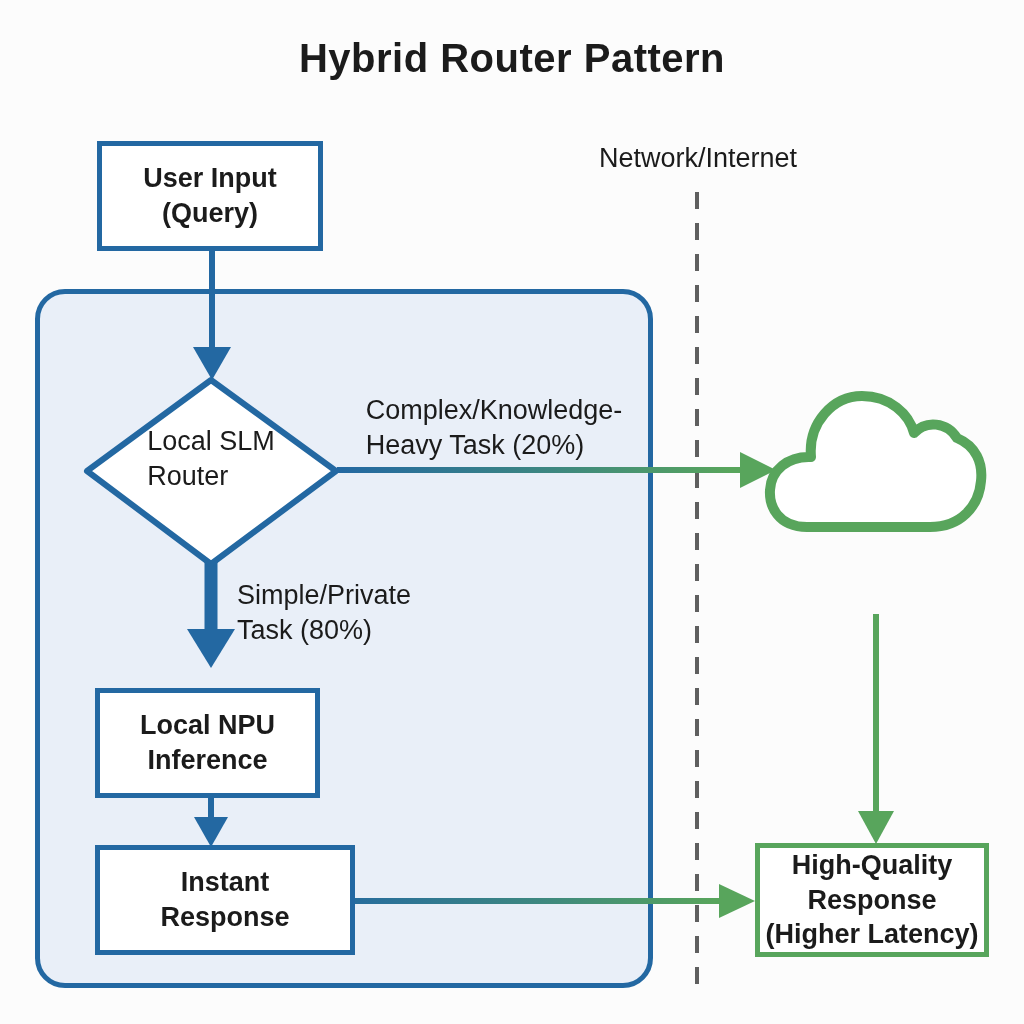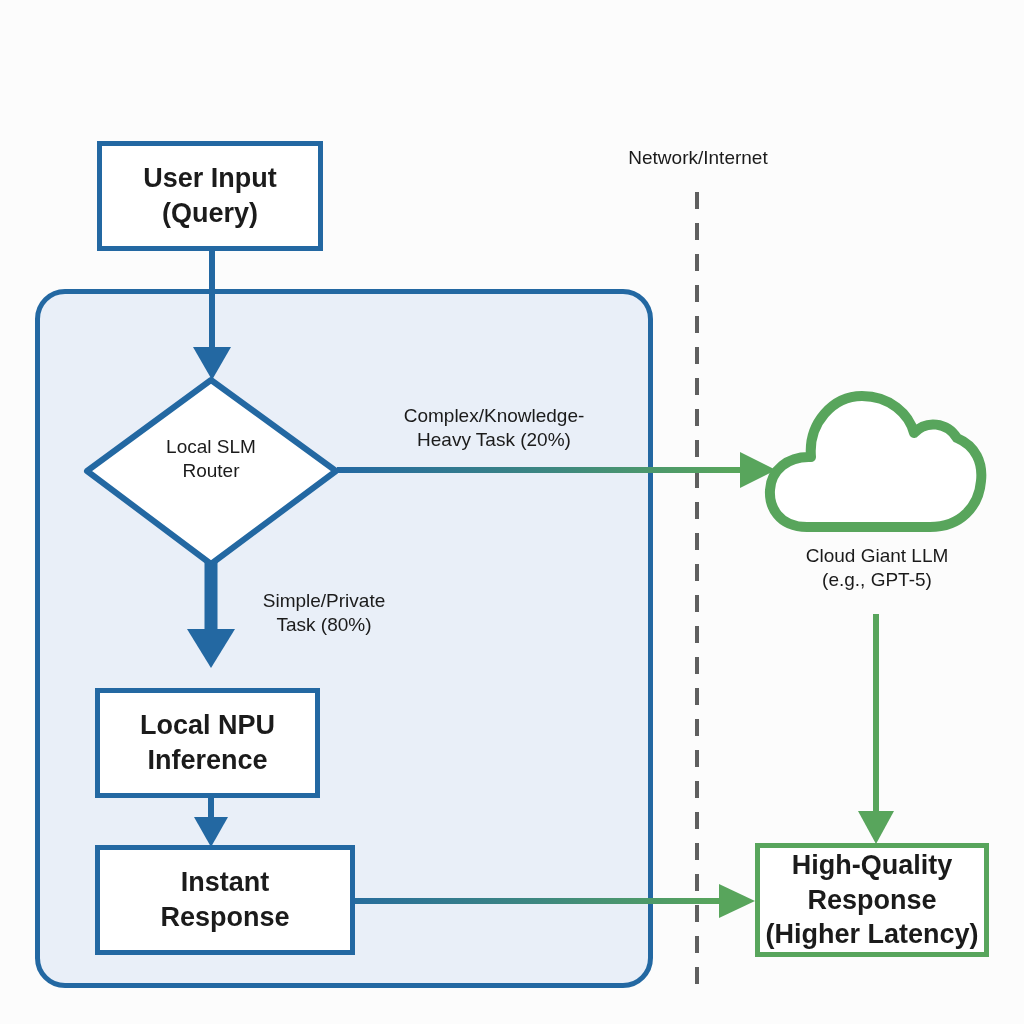--- a/index.html
+++ b/index.html
@@ -43,36 +43,37 @@
   .node.blue  { border: 5px solid #2368a2; }
   .node.green { border: 5px solid #58a55c; }
 
   .node-user-input   { left: 97px;  top: 141px; width: 226px; height: 110px; }
   .node-npu          { left: 95px;  top: 688px; width: 225px; height: 110px; }
   .node-instant      { left: 95px;  top: 845px; width: 260px; height: 110px; }
   .node-high-quality { left: 755px; top: 843px; width: 234px; height: 114px; }
 
   .float-label {
     position: absolute; transform: translate(-50%, -50%);
-    text-align: center; white-space: pre-line;
-    font-size: 19px; line-height: 1.28;
+    white-space: pre-line;
+    font-size: 27px; line-height: 1.28;
     z-index: 20;
   }
   .lbl-network      { left: 698px; top: 158px; }
   .lbl-user-device  { left: 386px; top: 322px; }
   .lbl-complex-task { left: 494px; top: 428px; }
   .lbl-simple-task  { left: 324px; top: 613px; }
   .lbl-router       { left: 211px; top: 459px; }
   .lbl-cloud        { left: 877px; top: 568px; }
 </style>
 </head>
 <body>
 
 <div id="stage">
 
+  <div class="page-title">Hybrid Router Pattern</div>
 
   <div class="device-container"></div>
 
   <svg id="wires" width="1024" height="1024" viewBox="0 0 1024 1024">
     <defs>
       <linearGradient id="bg1" gradientUnits="userSpaceOnUse" x1="337" y1="0" x2="730" y2="0">
         <stop offset="0" stop-color="#2368a2"></stop>
         <stop offset="0.55" stop-color="#3d8780"></stop>
         <stop offset="1" stop-color="#58a55c"></stop>
       </linearGradient>
@@ -154,16 +155,14 @@
 
   <div class="float-label lbl-complex-task">Complex/Knowledge-
 Heavy Task (20%)</div>
 
   <div class="float-label lbl-simple-task">Simple/Private
 Task (80%)</div>
 
   <div class="float-label lbl-router">Local SLM
 Router</div>
 
-  <div class="float-label lbl-cloud">Cloud Giant LLM
-(e.g., GPT-5)</div>
 
 </div>
 
 </body></html>

